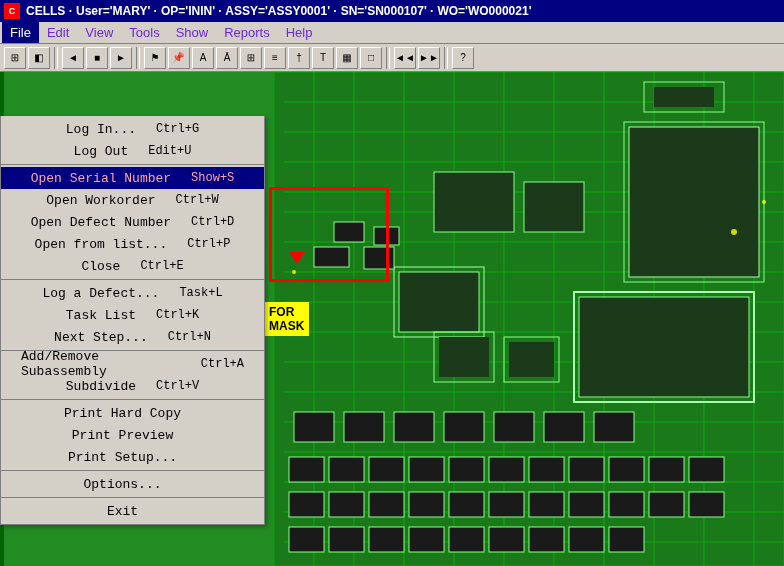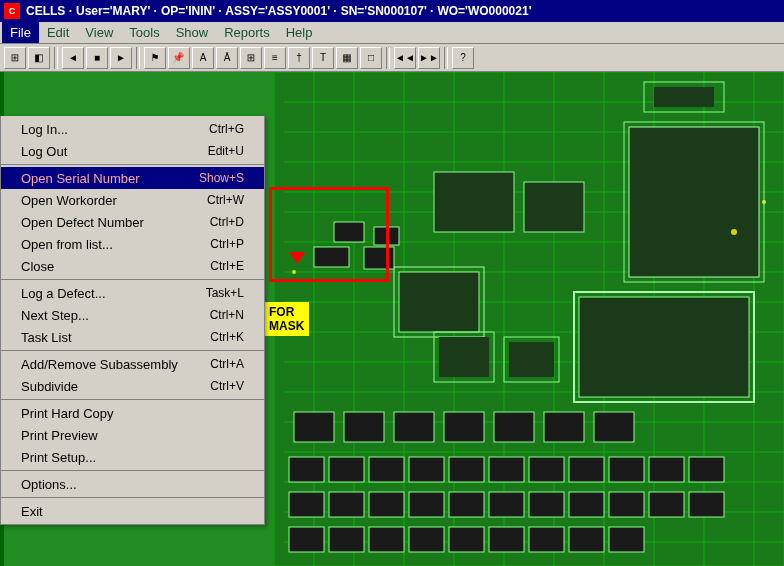--- a/index.html
+++ b/index.html
@@ -34,21 +34,21 @@
       height: 22px;
       display: flex;
       align-items: flex-end;
       border-bottom: 1px solid #808080;
       padding: 0 2px;
     }
     .menu-item {
       padding: 2px 8px;
       cursor: pointer;
       font-size: 13px;
-      color: #14532d;
+      color: #6d28d9;
       height: 100%;
       display: flex;
       align-items: center;
     }
     .menu-item:hover, .menu-item.active {
       background: #000080;
       color: white;
     }
 
     
@@ -138,27 +138,28 @@
     }
     .menu-section {
       border-bottom: 1px solid #808080;
       padding: 2px 0;
     }
     .menu-section:last-child {
       border-bottom: none;
     }
     .dropdown-item {
       display: flex;
-      justify-content: space-between;
+      justify-content: center;
       align-items: center;
       padding: 3px 20px 3px 20px;
       cursor: pointer;
       color: #000;
       font-size: 13px;
       height: 22px;
+      font-family: Liberation Mono, monospace;
     }
     .dropdown-item.highlighted {
       background: #000080;
       color: #fca5a5;
     }
     .dropdown-item .shortcut {
       color: inherit;
       font-size: 12px;
       margin-left: 20px;
     }
@@ -377,27 +378,27 @@
         <span class="shortcut">Ctrl+E</span>
       </div>
     </div>
 
     <div class="menu-section">
       <div class="dropdown-item">
         <span>Log a Defect...</span>
         <span class="shortcut">Task+L</span>
       </div>
       <div class="dropdown-item">
+        <span>Task List</span>
+        <span class="shortcut">Ctrl+K</span>
+      </div>
+      <div class="dropdown-item">
         <span>Next Step...</span>
         <span class="shortcut">Ctrl+N</span>
       </div>
-      <div class="dropdown-item">
-        <span>Task List</span>
-        <span class="shortcut">Ctrl+K</span>
-      </div>
     </div>
 
     <div class="menu-section">
       <div class="dropdown-item">
         <span>Add/Remove Subassembly</span>
         <span class="shortcut">Ctrl+A</span>
       </div>
       <div class="dropdown-item">
         <span>Subdivide</span>
         <span class="shortcut">Ctrl+V</span>

